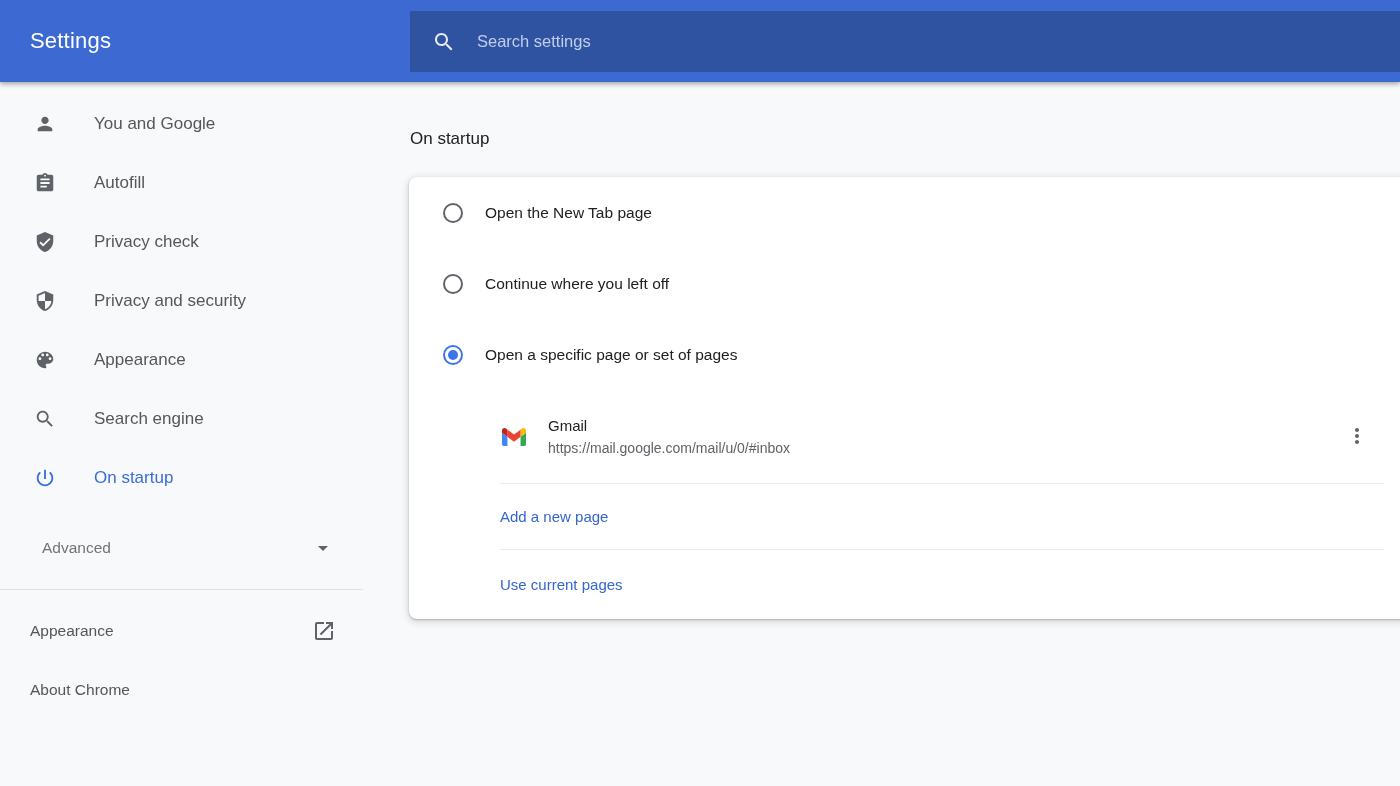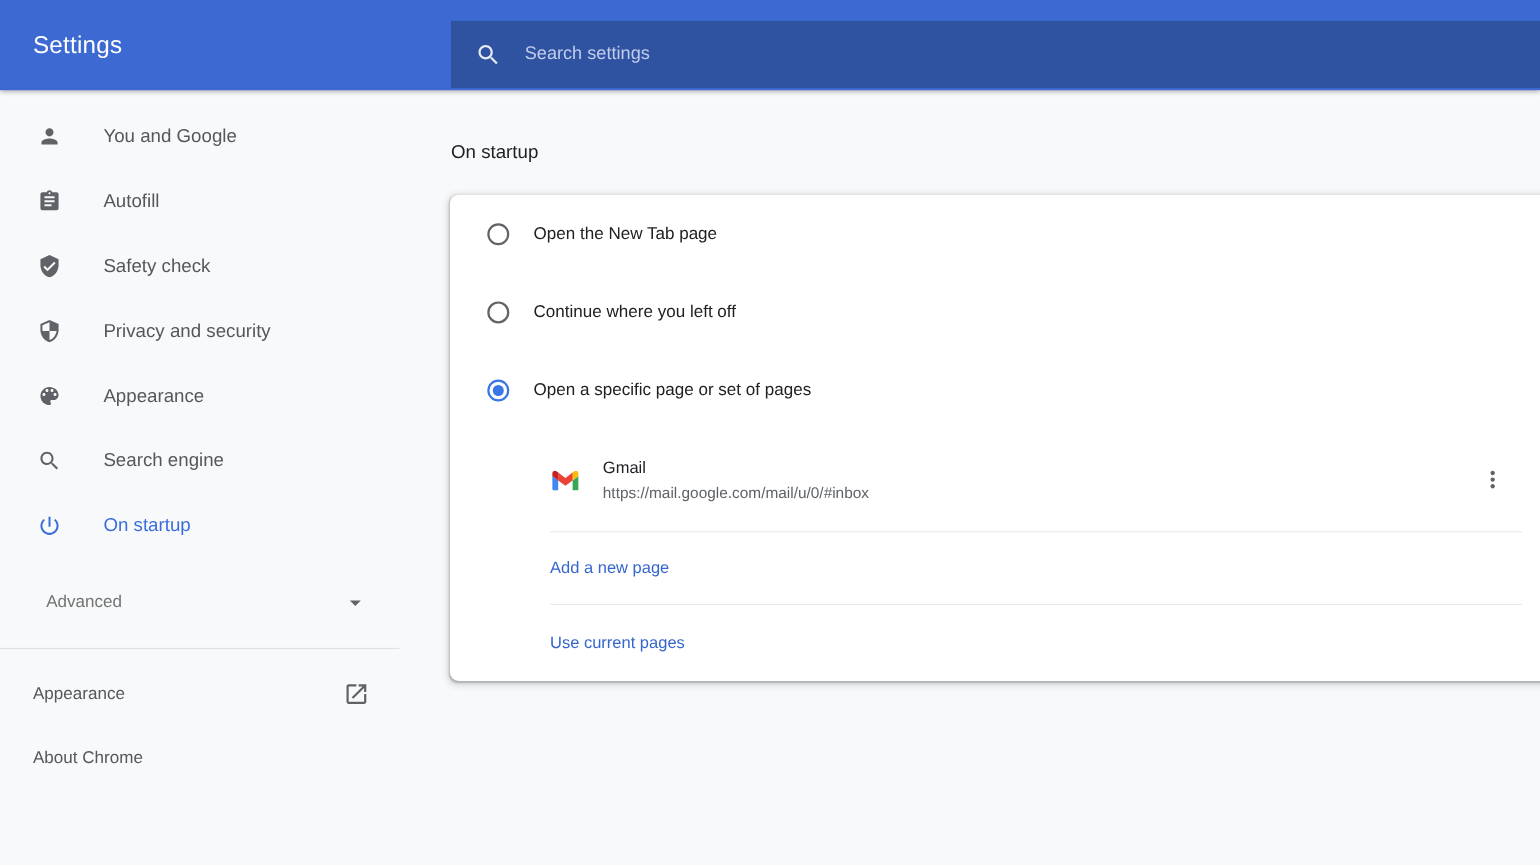--- a/index.html
+++ b/index.html
@@ -17,21 +17,21 @@
     background:#3d6ad2;
     box-shadow:0 2px 5px rgba(0,0,0,.35);
     z-index:20;
   }
   .header-title {
     position:absolute; left:30px; top:0; height:82px;
     display:flex; align-items:center;
     color:#ffffff; font-size:22px; font-weight:400; letter-spacing:.2px;text-align:right;
   }
   .search-bar {
-    position:absolute; left:410px; right:0; top:19px; height:61px;
+    position:absolute; left:410px; right:0; top:11px; height:61px;
     background:#2f53a0;
     display:flex; align-items:center;
   }
   .search-bar .sicon { margin-left:22px; display:flex; }
   .search-input {
     background:transparent; border:none; outline:none;
     margin-left:21px; flex:1;
     font-family:inherit; font-size:16.5px; color:#ffffff;
   }
   .search-input::placeholder { color:#c0cdec; opacity:1; }
@@ -147,21 +147,21 @@
           </svg>
         </span>
       <span>Autofill</span>
     </li>
     <li class="menu-item">
       <span class="micon">
           <svg viewBox="0 0 24 24">
             <path d="M12 1L3 5v6c0 5.55 3.84 10.74 9 12 5.16-1.26 9-6.45 9-12V5l-9-4zm-2 16l-4-4 1.41-1.41L10 14.17l6.59-6.59L18 9l-8 8z"></path>
           </svg>
         </span>
-      <span>Safety check</span>
+      <span>Privacy check</span>
     </li>
     <li class="menu-item">
       <span class="micon">
           <svg viewBox="0 0 24 24">
             <path d="M12 1L3 5v6c0 5.55 3.84 10.74 9 12 5.16-1.26 9-6.45 9-12V5l-9-4zm0 10.99h7c-.53 4.12-3.28 7.79-7 8.94V12H5V6.3l7-3.11v8.8z"></path>
           </svg>
         </span>
       <span>Privacy and security</span>
     </li>
     <li class="menu-item">

